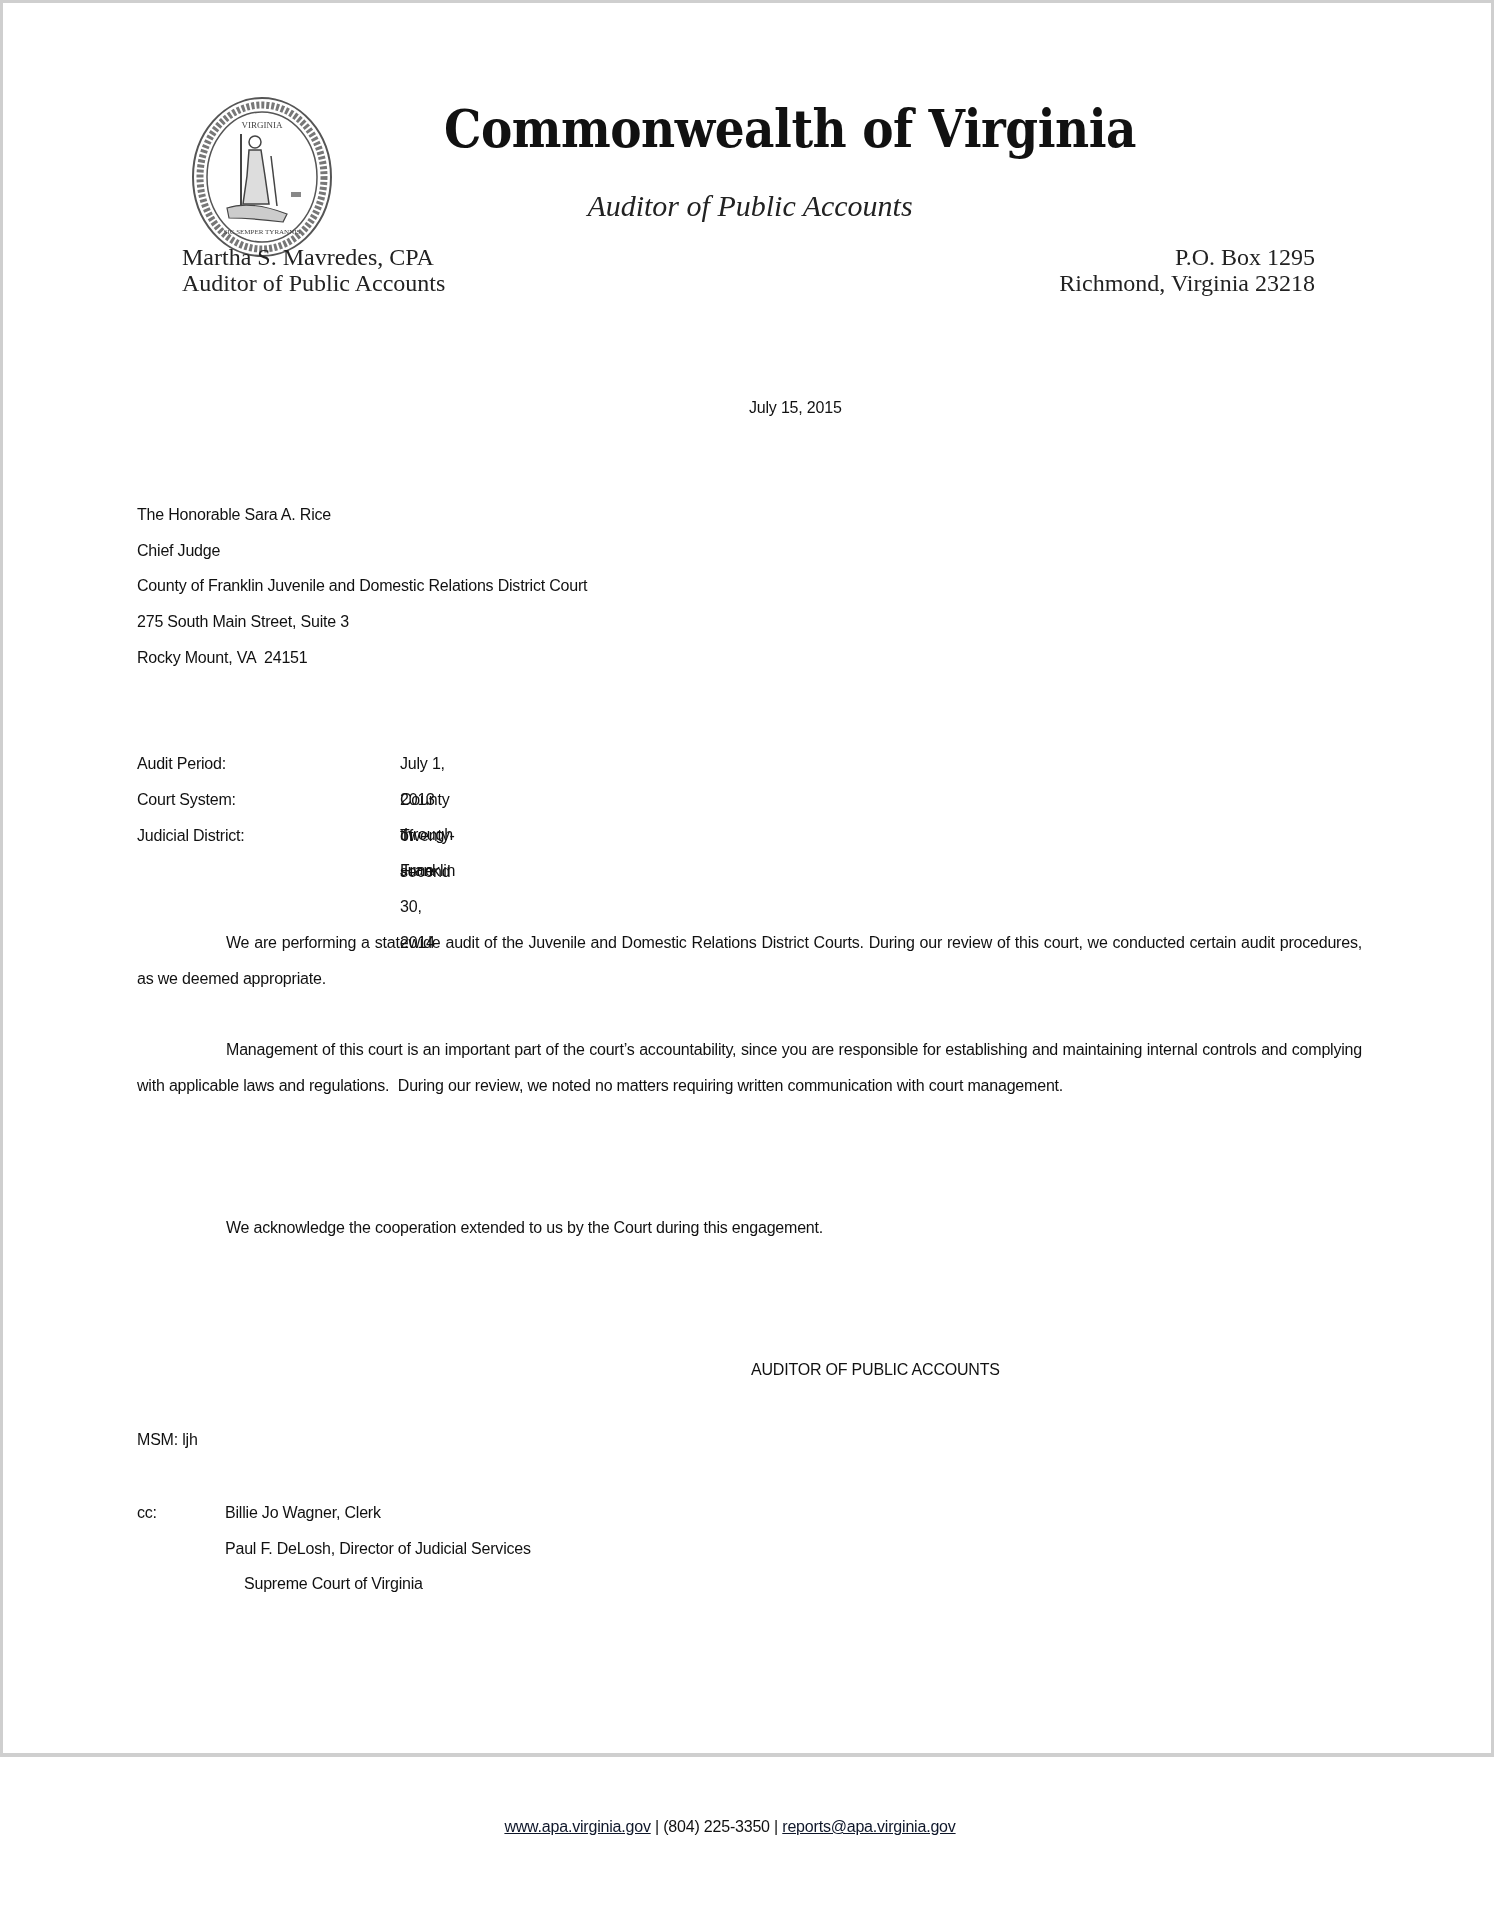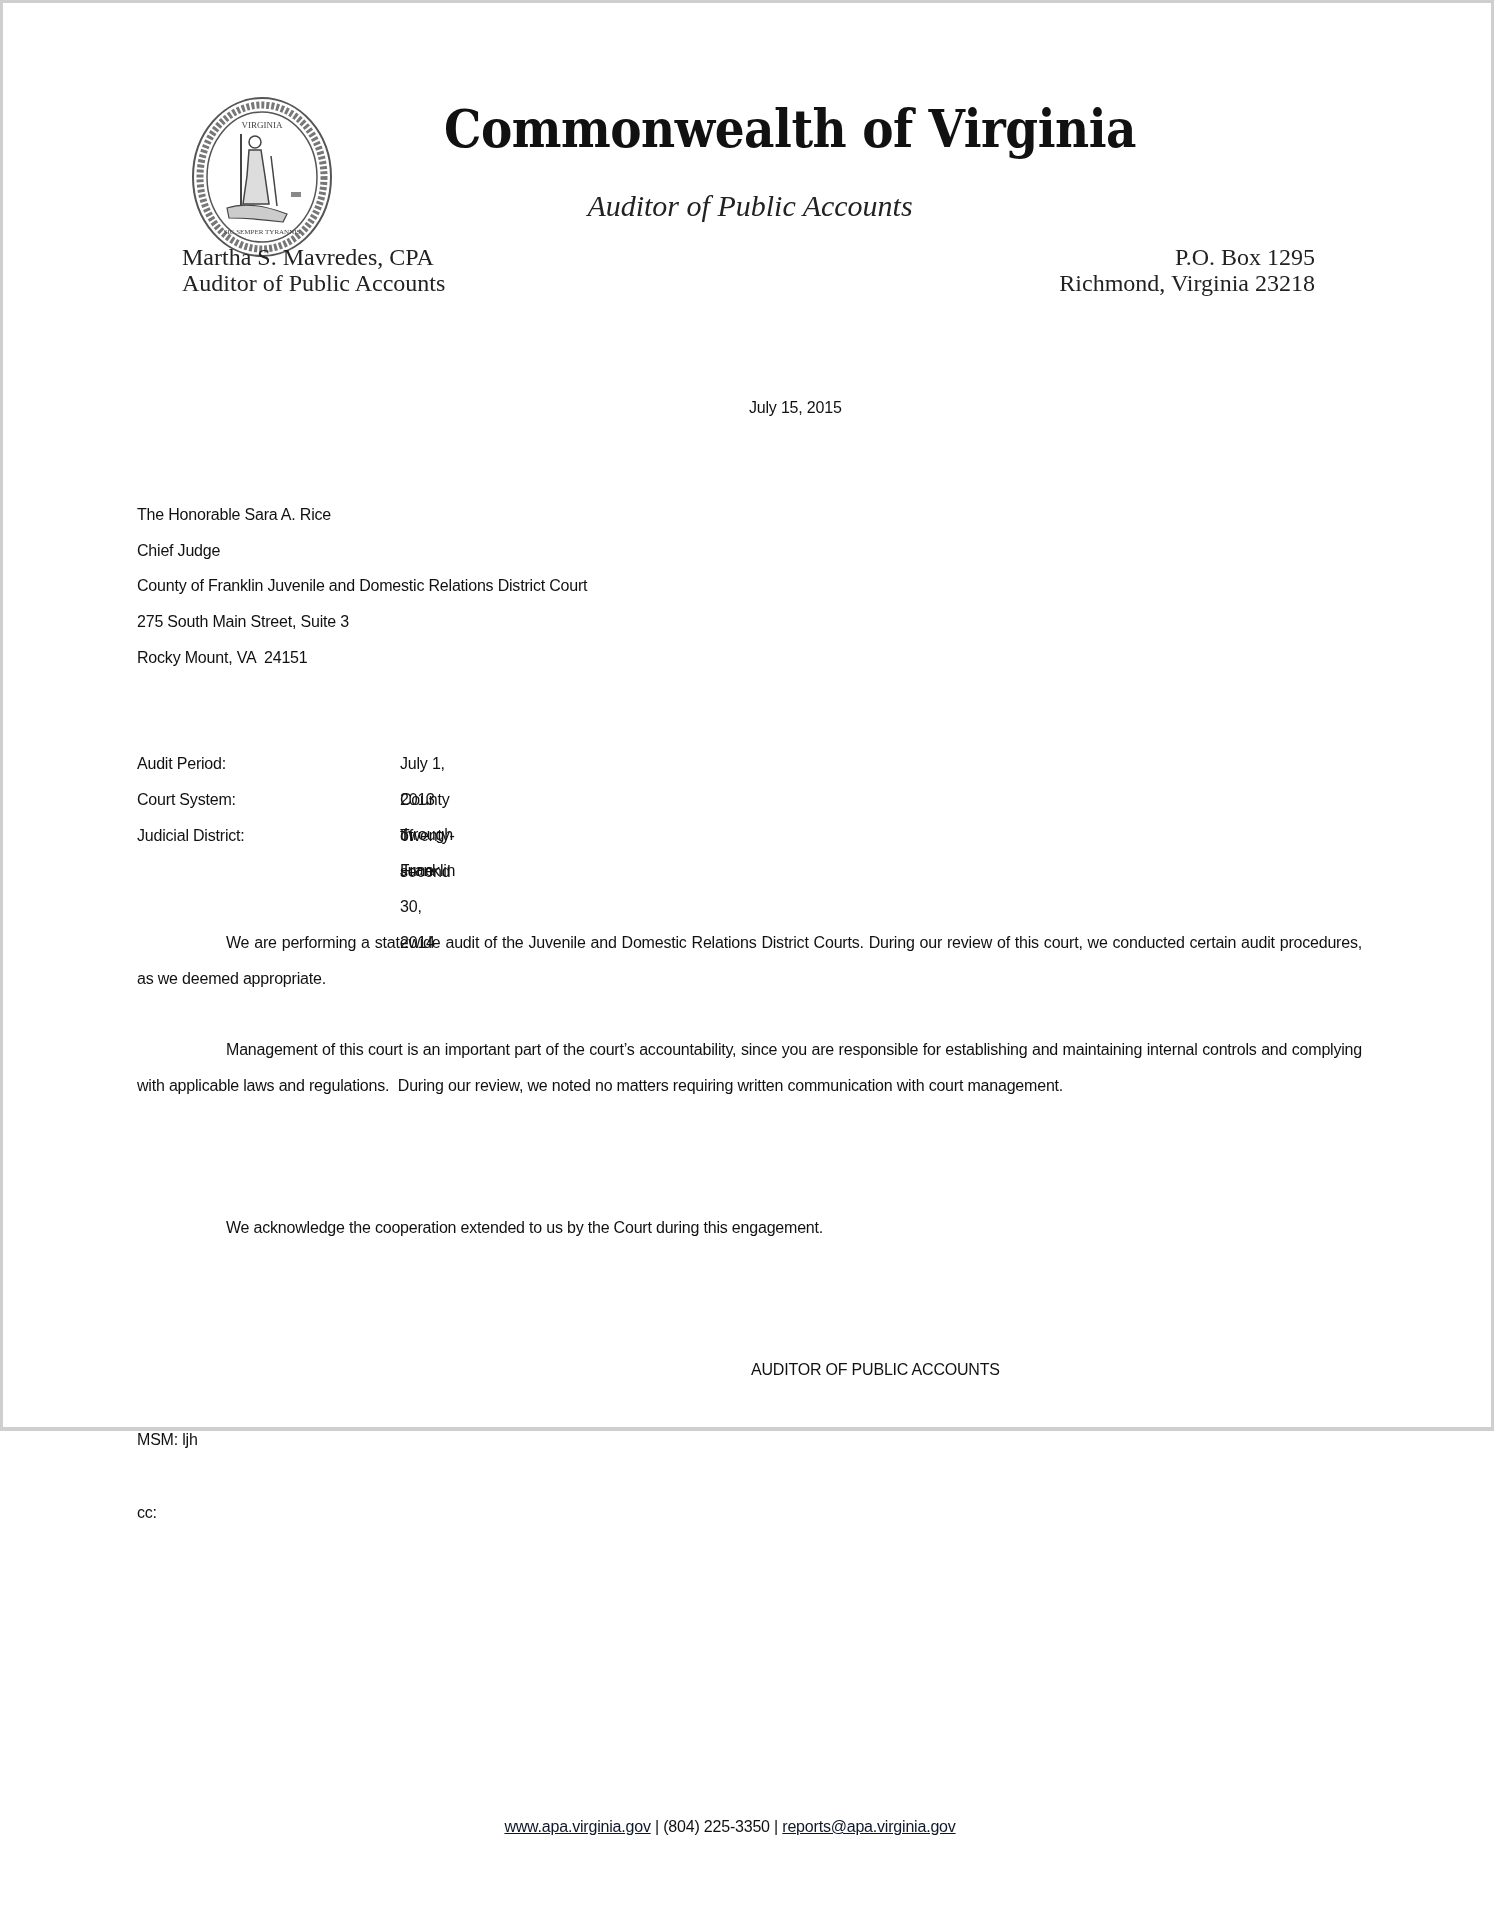--- a/index.html
+++ b/index.html
@@ -1,17 +1,17 @@
 <!DOCTYPE html>
 <html><head>
 <meta charset="utf-8">
 <style>
   html,body{margin:0;padding:0;background:#fff;}
   body{width:1494px;height:1931px;position:relative;overflow:hidden;}
-  .frame{position:absolute;left:0;top:0;width:1494px;height:1431px;box-sizing:border-box;
+  .frame{position:absolute;left:0;top:0;width:1494px;height:1757px;box-sizing:border-box;
     border-top:3px solid #cfcfcf;border-left:3px solid #cfcfcf;border-right:3px solid #cfcfcf;border-bottom:4px solid #cfcfcf;background:#fff;}
   .abs{position:absolute;white-space:nowrap;}
   .serif{font-family:"Liberation Serif","DejaVu Serif",serif;color:#111;}
   .body-txt{font-family:"Liberation Sans","DejaVu Sans",sans-serif;color:#111;font-size:16px;line-height:35.7px;letter-spacing:-0.2px;}
   .title{left:441px;top:98px;width:610px;text-align:center;font-family:"DejaVu Serif","Liberation Serif",serif;font-weight:bold;font-size:47px;letter-spacing:-0.5px;color:#111;transform:scaleY(1.12);}
   .subtitle{left:560px;top:186px;width:374px;text-align:center;font-style:italic;font-size:30px;color:#222;}
   .hdr-small{font-size:24px;line-height:26px;color:#222;}
   .seal{position:absolute;left:188px;top:93px;width:142px;height:162px;}
   .para{position:absolute;left:134px;width:1225px;text-align:justify;white-space:normal;}
   .para .indent{display:inline-block;width:89px;}
@@ -79,20 +79,25 @@
 
   <div class="para body-txt" style="top:1029px;white-space:pre-wrap;"><span class="indent"></span><span>Management of this court is an important part of the court’s accountability, since you are responsible for establishing and maintaining internal controls and complying with applicable laws and regulations.  During our review, we noted no matters requiring written communication with court management.</span></div>
 
   <div class="para body-txt" style="top:1207px;"><span class="indent"></span><span>We acknowledge the cooperation extended to us by the Court during this engagement.</span></div>
 
   <div class="abs body-txt" style="left:748px;top:1349px;">AUDITOR OF PUBLIC ACCOUNTS</div>
 
   <div class="abs body-txt" style="left:134px;top:1419px;">MSM: ljh</div>
 
   <div class="abs body-txt" style="left:134px;top:1492px;">cc:</div>
+  <div class="abs body-txt" style="left:222px;top:1492px;">
+    <div>Billie Jo Wagner, Clerk</div>
+    <div>Paul F. DeLosh, Director of Judicial Services</div>
+    <div style="padding-left:19px;">Supreme Court of Virginia</div>
+  </div>
 
   <div class="abs body-txt" style="left:0;width:1454px;top:1806px;text-align:center;">
     <a class="link">www.apa.virginia.gov</a>
     <span>|</span>
     <span>(804) 225-3350</span>
     <span>|</span>
     <a class="link">reports@apa.virginia.gov</a>
   </div>
 
 </div>

